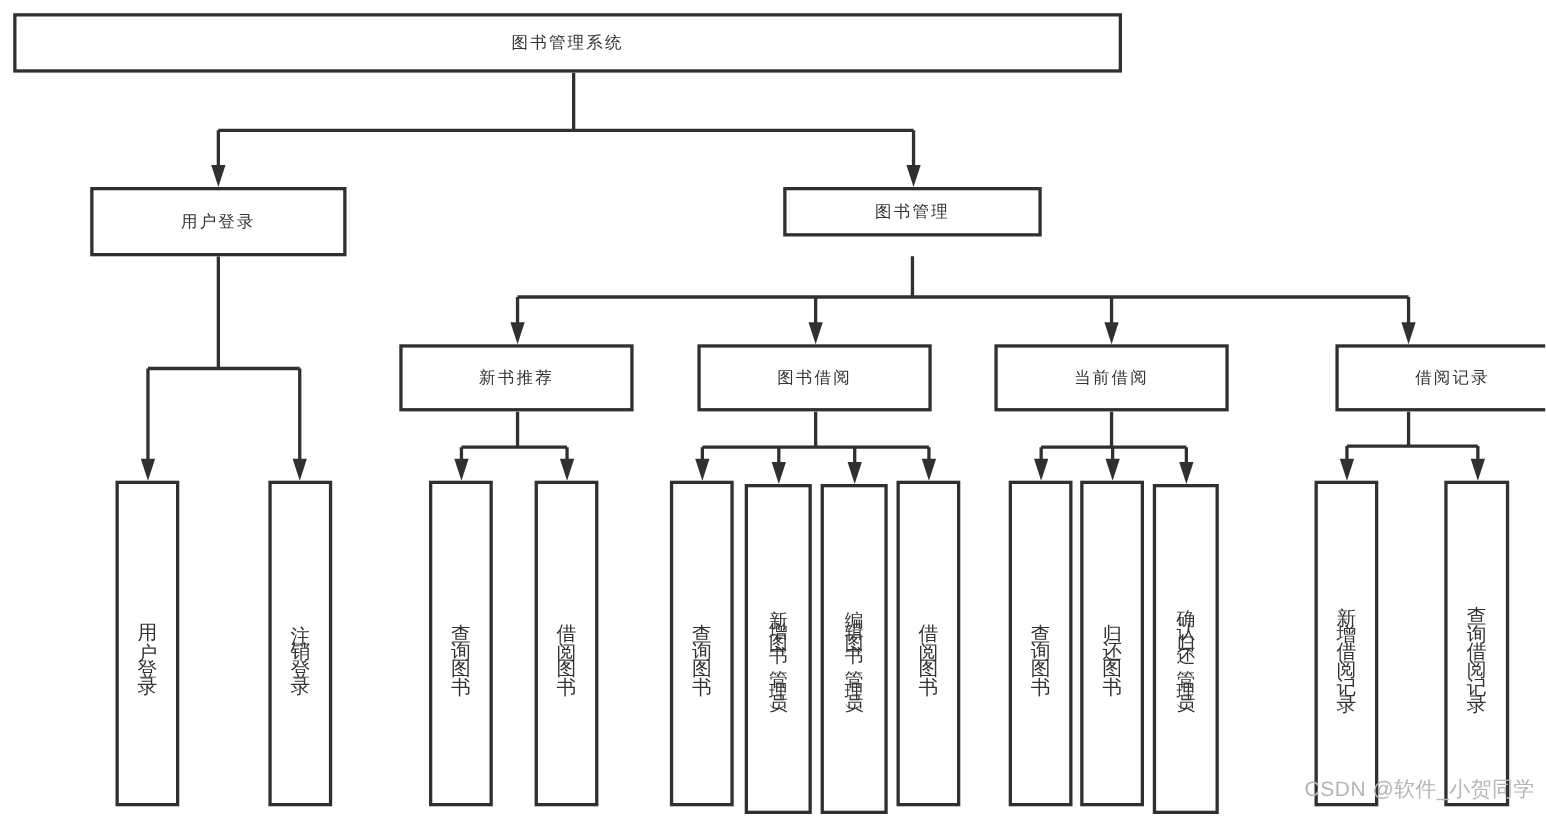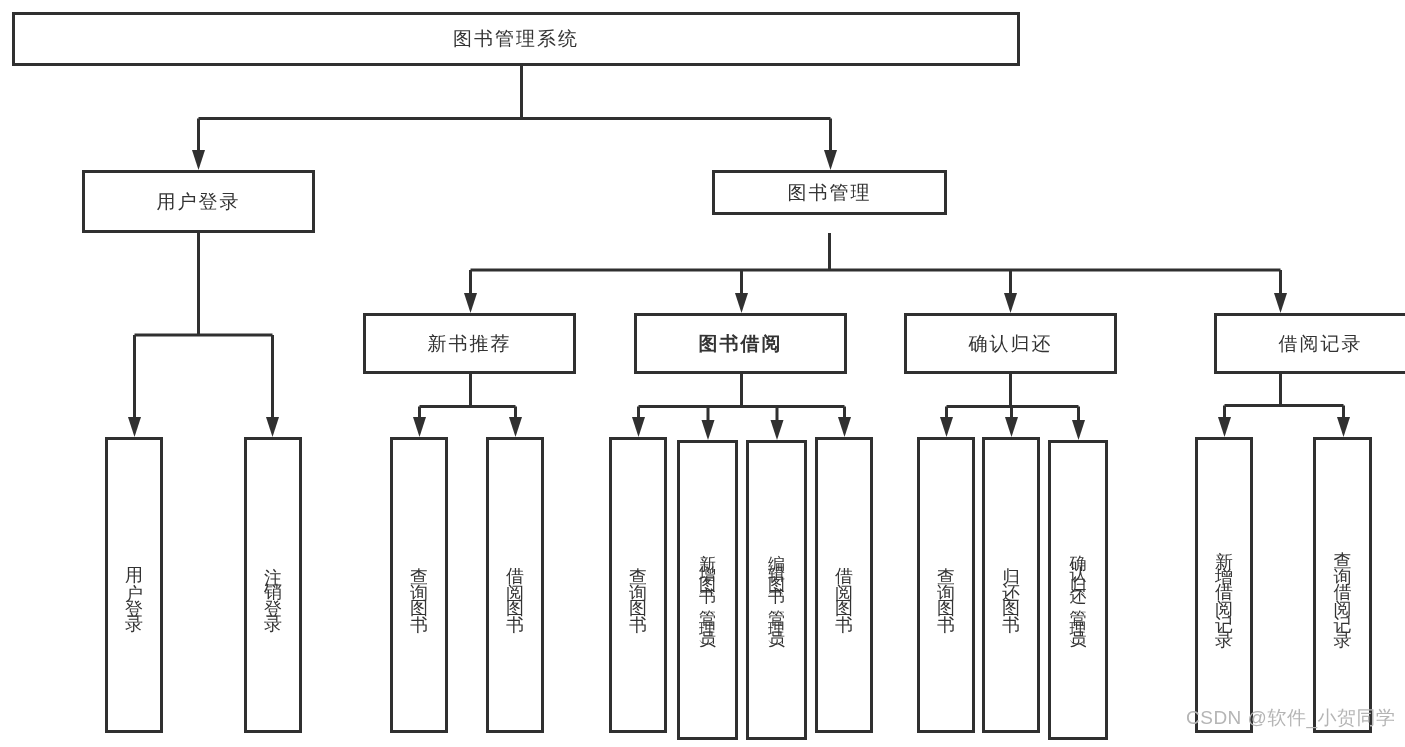--- a/index.html
+++ b/index.html
@@ -5,34 +5,34 @@
   html,body{margin:0;padding:0;background:#fff;}
   #canvas{
     position:relative;width:1405px;height:747px;background:#ffffff;
     font-family:"Liberation Sans","DejaVu Sans",sans-serif;overflow:hidden;
   }
   #connectors{position:absolute;left:0;top:0;z-index:1;}
   .box{
     position:absolute;box-sizing:border-box;background:#ffffff;
     border:3px solid #303030;color:#333333;z-index:2;
     display:flex;align-items:center;justify-content:center;
-    font-size:19px;letter-spacing:2px;white-space:nowrap;
+    font-size:15px;letter-spacing:2px;white-space:nowrap;
   }
   .leaf{
     writing-mode:vertical-rl;text-orientation:mixed;
     font-size:18px;letter-spacing:16px;white-space:normal;
     line-height:1.0;
   }
   .leaf.long{letter-spacing:11px;font-size:17px;}
   
   .n-root{left:12px;top:12px;width:1008px;height:54px;}
   .n-user-login{left:82px;top:170px;width:233px;height:63px;}
   .n-book-mgmt{left:712px;top:170px;width:235px;height:45px;}
   .n-l3{top:313px;width:213px;height:61px;}
-  .n-nbr{left:363px;}  .n-bb{left:634px;font-weight:bold;}  .n-cb{left:904px;}  .n-br{left:1214px;font-family:Liberation Serif, serif;}
+  .n-nbr{left:363px;}  .n-bb{left:634px;}  .n-cb{left:904px;}  .n-br{left:1214px;font-family:Liberation Serif, serif;}
   .lf{top:437px;width:58px;height:296px;}
   .lf-tall{top:440px;height:300px;}
   .p1{left:105px;} .p2{left:244px;}
   .p3{left:390px;} .p4{left:486px;}
   .p5{left:609px;} .p6{left:677px;width:61px;} .p7{left:746px;width:61px;} .p8{left:815px;}
   .p9{left:917px;} .p10{left:982px;} .p11{left:1048px;width:60px;} .p12{left:1195px;}
   .p13{left:1313px;width:59px;}
   #watermark{
     position:absolute;left:1186px;top:705px;z-index:3;
     font-size:19px;color:#b5b5b5;letter-spacing:0.5px;white-space:nowrap;
@@ -83,21 +83,21 @@
     </g>
   </svg>
 
   <div class="box n-root">图书管理系统</div>
 
   <div class="box n-user-login">用户登录</div>
   <div class="box n-book-mgmt">图书管理</div>
 
   <div class="box n-l3 n-nbr">新书推荐</div>
   <div class="box n-l3 n-bb">图书借阅</div>
-  <div class="box n-l3 n-cb">确认归还</div>
+  <div class="box n-l3 n-cb">当前借阅</div>
   <div class="box n-l3 n-br">借阅记录</div>
 
   <div class="box leaf lf p1">用户登录</div>
   <div class="box leaf lf p2">注销登录</div>
 
   <div class="box leaf lf p3">查询图书</div>
   <div class="box leaf lf p4">借阅图书</div>
 
   <div class="box leaf lf p5">查询图书</div>
   <div class="box leaf long lf lf-tall p6">新增图书（管理员）</div>

